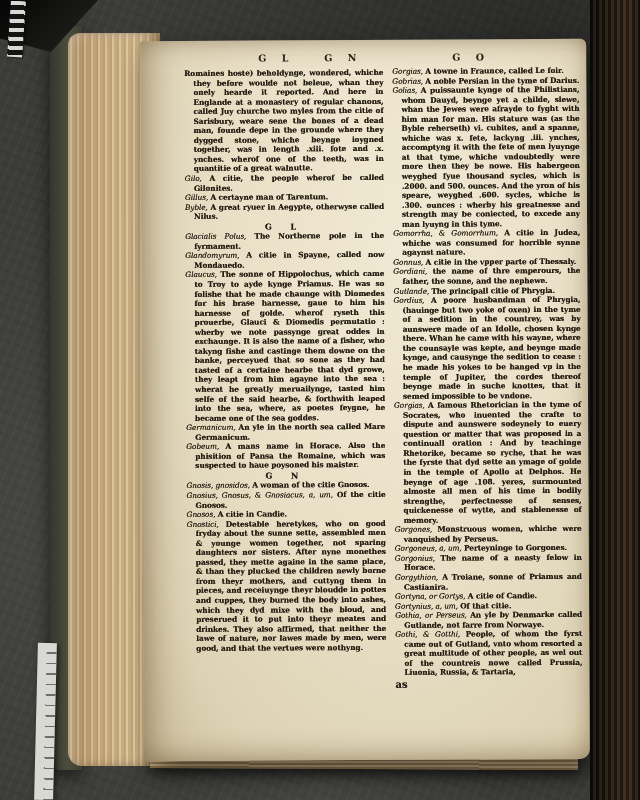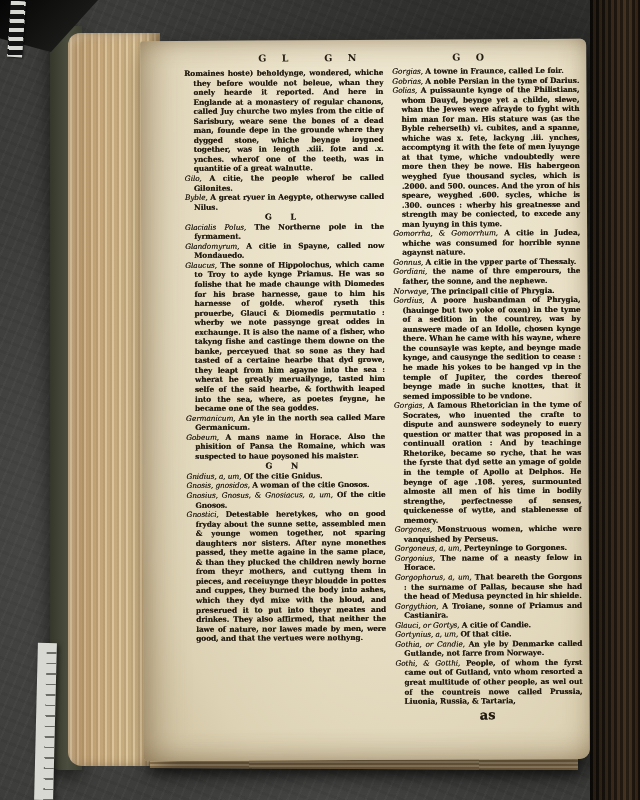--- a/index.html
+++ b/index.html
@@ -94,22 +94,22 @@
     letter-spacing:-0.1px;
     text-indent:-9px;padding-left:9px;
     text-shadow:0 0 .4px rgba(36,28,17,.8);
   }
   .headword{font-style:italic;font-weight:400;}
   p.section-head{
     text-align:center;text-indent:0;padding-left:0;
     letter-spacing:8px;font-size:8px;line-height:10.5px;
   }
   .catchword{
-    margin:1px 3px 0 0;text-align:center;
-    font-size:13px;font-weight:700;
+    margin:1px 3px 0 0;text-align:left;
+    font-size:10px;font-weight:700;
     text-shadow:0 0 .4px rgba(36,28,17,.8);
   }
 </style>
 </head>
 <body>
 
 <div class="abs clamp"></div>
 <div class="abs mini-ruler"></div>
 
 <div class="abs book-cover"></div>
@@ -122,49 +122,49 @@
 </div>
 
 <div class="abs page">
   <span class="rh rh1">G L</span>
   <span class="rh rh2">G N</span>
   <span class="rh rh3">G O</span>
 
   <div class="col col-left" id="col-left">
       <p class="entry">Romaines hoste) beholdynge, wondered, whiche they before woulde not beleue, whan they onely hearde it reported. And here in Englande at a monastery of regular chanons, called Juy churche two myles from the citie of Sarisbury, weare sene the bones of a dead man, founde depe in the grounde where they dygged stone, whiche beynge ioygned together, was in length .xiii. fote and .x. ynches. wherof one of the teeth, was in quantitie of a great walnutte.</p>
       <p class="entry"><span class="headword">Gilo, </span>A citie, the people wherof be called Gilonites.</p>
+      <p class="entry"><span class="headword">Gillus, </span>A certayne man of Tarentum.</p>
       <p class="entry"><span class="headword">Byble, </span>A great ryuer in Aegypte, otherwyse called Nilus.</p>
       <p class="entry section-head">G L</p>
       <p class="entry"><span class="headword">Glacialis Polus, </span>The Northerne pole in the fyrmament.</p>
       <p class="entry"><span class="headword">Glandomyrum, </span>A citie in Spayne, called now Mondauedo.</p>
       <p class="entry"><span class="headword">Glaucus, </span>The sonne of Hippolochus, which came to Troy to ayde kynge Priamus. He was so folishe that he made chaunge with Diomedes for his brase harnesse, gaue to him his harnesse of golde. wherof ryseth this prouerbe, Glauci &amp; Diomedis permutatio : wherby we note passynge great oddes in exchaunge. It is also the name of a fisher, who takyng fishe and castinge them downe on the banke, perceyued that so sone as they had tasted of a certaine hearbe that dyd growe, they leapt from him agayne into the sea : wherat he greatly meruailynge, tasted him selfe of the said hearbe, &amp; forthwith leaped into the sea, where, as poetes feygne, he became one of the sea goddes.</p>
       <p class="entry"><span class="headword">Germanicum, </span>An yle in the north sea called Mare Germanicum.</p>
       <p class="entry"><span class="headword">Gobeum, </span>A mans name in Horace. Also the phisition of Pansa the Romaine, which was suspected to haue poysoned his maister.</p>
       <p class="entry section-head">G N</p>
-      <p class="entry"><span class="headword">Gnidius, a, um, </span>Of the citie Gnidus.</p>
       <p class="entry"><span class="headword">Gnosis, gnosidos, </span>A woman of the citie Gnosos.</p>
       <p class="entry"><span class="headword">Gnosius, Gnosus, &amp; Gnosiacus, a, um, </span>Of the citie Gnosos.</p>
+      <p class="entry"><span class="headword">Gnosos, </span>A citie in Candie.</p>
       <p class="entry"><span class="headword">Gnostici, </span>Detestable heretykes, who on good fryday about the sunne sette, assembled men &amp; younge women together, not sparing daughters nor sisters. After nyne monethes passed, they mette againe in the same place, &amp; than they plucked the children newly borne from theyr mothers, and cuttyng them in pieces, and receiuynge theyr bloudde in pottes and cuppes, they burned the body into ashes, which they dyd mixe with the bloud, and preserued it to put into theyr meates and drinkes. They also affirmed, that neither the lawe of nature, nor lawes made by men, were good, and that the vertues were nothyng.</p>
     </div>
 
   <div class="col col-right" id="col-right">
 
   <p class="entry"><span class="headword">Gorgias, </span>A towne in Fraunce, called Le foir.</p>
       <p class="entry"><span class="headword">Gobrias, </span>A noble Persian in the tyme of Darius.</p>
       <p class="entry"><span class="headword">Golias, </span>A puissaunte kynge of the Philistians, whom Dauyd, beynge yet a childe, slewe, whan the Jewes were afrayde to fyght with him man for man. His stature was (as the Byble reherseth) vi. cubites, and a spanne, whiche was x. fete, lackyng .iii. ynches, accomptyng it with the fete of men lyuynge at that tyme, whiche vndoubtedly were more then they be nowe. His habergeon weyghed fyue thousand sycles, which is .2000. and 500. ounces. And the yron of his speare, weyghed .600. sycles, whiche is .300. ounces : wherby his greatnesse and strength may be coniected, to excede any man lyuyng in this tyme.</p>
       <p class="entry"><span class="headword">Gomorrha, &amp; Gomorrhum, </span>A citie in Judea, whiche was consumed for horrible synne agaynst nature.</p>
       <p class="entry"><span class="headword">Gonnus, </span>A citie in the vpper parte of Thessaly.</p>
       <p class="entry"><span class="headword">Gordiani, </span>the name of thre emperours, the father, the sonne, and the nephewe.</p>
-      <p class="entry"><span class="headword">Norwaye, </span>The principall citie of Phrygia.</p>
+      <p class="entry"><span class="headword">Gutlande, </span>The principall citie of Phrygia.</p>
       <p class="entry"><span class="headword">Gordius, </span>A poore husbandman of Phrygia, (hauinge but two yoke of oxen) in the tyme of a sedition in the countrey, was by aunswere made of an Idolle, chosen kynge there. Whan he came with his wayne, where the counsayle was kepte, and beynge made kynge, and causynge the sedition to cease : he made his yokes to be hanged vp in the temple of Jupiter, the cordes thereof beynge made in suche knottes, that it semed impossible to be vndone.</p>
       <p class="entry"><span class="headword">Gorgias, </span>A famous Rhetorician in the tyme of Socrates, who inuented the crafte to dispute and aunswere sodeynely to euery question or matter that was proposed in a continuall oration : And by teachinge Rhetorike, became so ryche, that he was the fyrste that dyd sette an ymage of golde in the temple of Apollo at Delphos. He beynge of age .108. yeres, surmounted almoste all men of his time in bodily strengthe, perfectnesse of senses, quickenesse of wytte, and stablenesse of memory.</p>
       <p class="entry"><span class="headword">Gorgones, </span>Monstruous women, whiche were vanquished by Perseus.</p>
       <p class="entry"><span class="headword">Gorgoneus, a, um, </span>Perteyninge to Gorgones.</p>
       <p class="entry"><span class="headword">Gorgonius, </span>The name of a neasty felow in Horace.</p>
-      <p class="entry"><span class="headword">Gorgophorus, a, um, </span>That beareth the Gorgons : the surname of Pallas, because she had the head of Medusa peyncted in hir shielde.</p>
       <p class="entry"><span class="headword">Gorgythion, </span>A Troiane, sonne of Priamus and Castianira.</p>
-      <p class="entry"><span class="headword">Glauci, or Gortys, </span>A citie of Candie.</p>
+      <p class="entry"><span class="headword">Gortyna, or Gortys, </span>A citie of Candie.</p>
       <p class="entry"><span class="headword">Gortynius, a, um, </span>Of that citie.</p>
-      <p class="entry"><span class="headword">Gothia, or Candie, </span>An yle by Denmarke called Gutlande, not farre from Norwaye.</p>
+      <p class="entry"><span class="headword">Gothia, or Perseus, </span>An yle by Denmarke called Gutlande, not farre from Norwaye.</p>
       <p class="entry"><span class="headword">Gothi, &amp; Gotthi, </span>People, of whom the fyrst came out of Gutland, vnto whom resorted a great multitude of other people, as wel out of the countreis nowe called Prussia, Liuonia, Russia, &amp; Tartaria,</p>
       <div class="catchword">as</div>
     </div>
 </div>
 
 </body></html>

